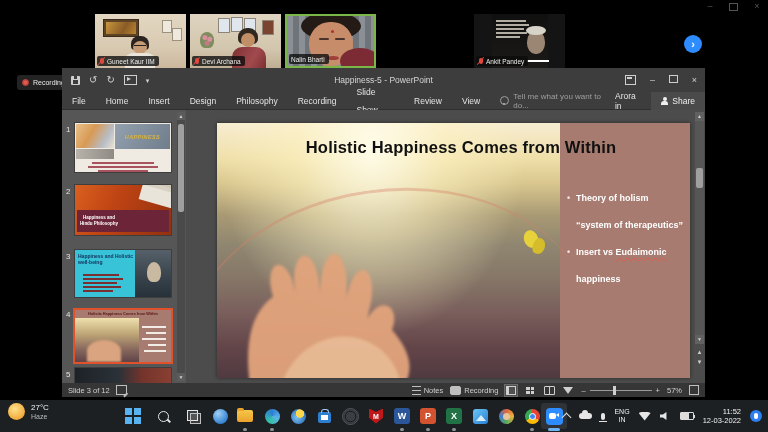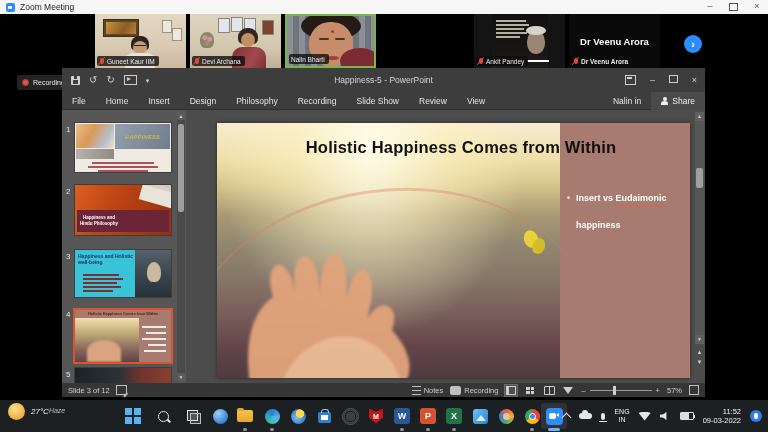--- a/index.html
+++ b/index.html
@@ -184,21 +184,21 @@
   .vi-s{width:0;height:0;border-left:5px solid transparent;border-right:5px solid transparent;border-top:7px solid #cfcfcf;}
   .zslider{display:flex;align-items:center;gap:4px;}
   .ztrack{position:relative;width:62px;height:1px;background:#9a9a9a;}
   .zthumb{position:absolute;left:38%;top:-4px;width:3px;height:9px;background:#cfcfcf;}
   .fitico{width:8px;height:8px;border:1px solid #bfbfbf;}
 
   
   .taskbar{left:0;top:400px;width:768px;height:32px;background:#1d2023;}
   .weather{position:absolute;left:8px;top:3px;display:flex;align-items:center;gap:6px;color:#eee;}
   .sun{width:17px;height:17px;border-radius:50%;background:radial-gradient(circle at 40% 35%,#ffe18a,#f2ab3c 70%,#d9912b);}
-  .wtxt{display:flex;flex-direction:row;line-height:1.2;font-style:italic;}
+  .wtxt{display:flex;flex-direction:column;line-height:1.2;}
   .wtemp{font-size:8px;color:#f2f2f2;}
   .wcond{font-size:7px;color:#b9bcbf;}
   .tbi{position:absolute;top:405px;width:22px;height:22px;display:flex;align-items:center;justify-content:center;}
   .dot{position:absolute;top:428px;width:4px;height:2.5px;border-radius:2px;background:#8d9297;}
   .win11{display:grid;grid-template:7px 7px/7px 7px;gap:1.5px;}
   .win11 i{background:#57b3f2;}
   .searchico{width:9px;height:9px;border:1.5px solid #e6e6e6;border-radius:50%;position:relative;}
   .searchico::after{content:"";position:absolute;left:8px;top:8px;width:4px;height:1.5px;background:#e6e6e6;transform:rotate(45deg);}
   .tview{position:relative;width:13px;height:13px;}
   .tview i{position:absolute;width:9px;height:9px;border:1.5px solid #e6e6e6;background:rgba(230,230,230,.15);}
@@ -241,24 +241,20 @@
   .batt::after{content:"";position:absolute;right:-2.5px;top:1.5px;width:1.5px;height:3px;background:#dcdcdc;}
   .clock{display:flex;flex-direction:column;align-items:flex-end;line-height:1.25;font-size:7.5px;color:#f0f0f0;}
   .badge{width:12px;height:12px;border-radius:50%;background:#2d7ff0;position:relative;}
   .badge::after{content:"";position:absolute;left:4px;top:3px;width:4px;height:6px;border-radius:2px;background:#fff;}
 </style>
 </head>
 <body>
 
 <div id="screen">
 
-  <div class="abs ztb">
-    <span class="zt-icon"></span>
-    <span class="ztitle">Zoom Meeting</span>
-  </div>
   <div class="zwc">
     <span>–</span>
     <span class="maxbox"></span>
     <span>×</span>
   </div>
 
   <div class="tile room1" style="left:95px;">
     <span class="r1-art"></span>
     <span class="r1-f1"></span>
     <span class="r1-f2"></span>
@@ -310,27 +306,20 @@
     <span class="q5-t" style="top:14px;width:28px;"></span>
     <span class="q5-t" style="top:18px;width:31px;"></span>
     <span class="q5-t" style="top:22px;width:24px;"></span>
     <span class="q5-bar"></span>
     <span class="vlabel">
         <span class="mic"></span>
         <span>Ankit Pandey</span>
       </span>
   </div>
 
-  <div class="tile tname" style="left:569px;">
-    <span>Dr Veenu Arora</span>
-    <span class="vlabel">
-        <span class="mic"></span>
-        <span>Dr Veenu Arora</span>
-      </span>
-  </div>
 
   <div class="abs nextbtn">›</div>
 
   <div class="abs recpill">
     <span class="recdot"></span>
     <span class="rectxt">Recording...</span>
   </div>
 
   <div class="abs ppt">
 
@@ -354,21 +343,25 @@
     <div class="ptabs">
       <span class="ptab">File</span>
       <span class="ptab">Home</span>
       <span class="ptab">Insert</span>
       <span class="ptab">Design</span>
       <span class="ptab">Philosophy</span>
       <span class="ptab">Recording</span>
       <span class="ptab">Slide Show</span>
       <span class="ptab">Review</span>
       <span class="ptab">View</span>
-      <span class="signin">Nalin in</span>
+      <span class="tellme">
+        <span class="bulb"></span>
+        <span>Tell me what you want to do...</span>
+      </span>
+      <span class="signin">Arora in</span>
       <span class="sharebox">
         <span class="person"></span>
         <span>Share</span>
       </span>
     </div>
 
     <div class="pbody">
 
       <div class="thumbpanel">
         <span class="tnum" style="top:15px;">1</span>
@@ -432,20 +425,21 @@
               <path d="M14,92 C10,70 16,57 26,51 C21,37 30,31 36,43 L38,50 C34,31 46,26 50,42 L51,50 C51,27 64,26 65,44 L65,52 C69,33 81,36 78,53 L76,61 C83,50 94,55 89,66 C99,76 101,84 95,92 Z" fill="#e2a47c"></path>
               <path d="M30,92 C36,75 55,66 72,70 C84,73 92,81 94,92 Z" fill="#f0c49c" opacity="0.85"></path>
             </svg>
             <div class="butterfly">
               <span class="bw1"></span>
                 <span class="bw2"></span>
             </div>
           </div>
           <div class="slide-title">Holistic Happiness Comes from Within</div>
           <div class="bullets">
+            <div class="bullet">Theory of holism “system of therapeutics”</div>
             <div class="bullet"><span>Insert vs </span><span class="wavy">Eudaimonic</span><span> happiness</span></div>
           </div>
         </div>
         <div class="vscroll">
           <span class="ar" style="top:0;">▲</span>
           <span class="thumbbar"></span>
           <span class="ar" style="bottom:0;">▼</span>
         </div>
         <span class="navbtn" style="top:238px;">▲</span>
         <span class="navbtn" style="top:248px;">▼</span>
@@ -576,18 +570,18 @@
     <span class="trmic"></span>
     <span class="lang">
       <span>ENG</span>
       <span>IN</span>
     </span>
     <span class="wifi"></span>
     <span class="spk"></span>
     <span class="batt"></span>
     <span class="clock">
       <span>11:52</span>
-      <span>09-03-2022</span>
+      <span>12-03-2022</span>
     </span>
     <span class="badge"></span>
   </div>
 
 </div>
 
 </body></html>

